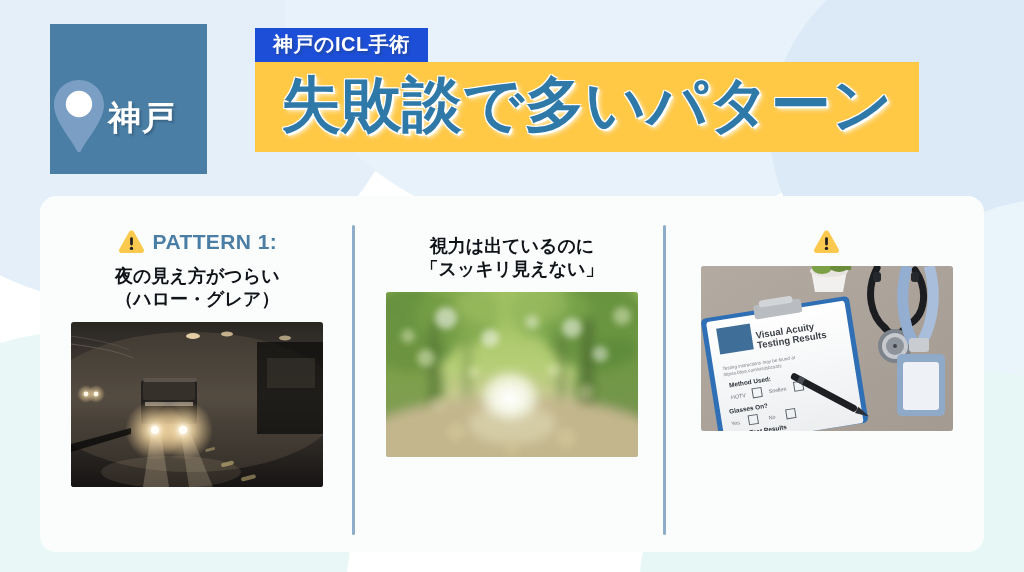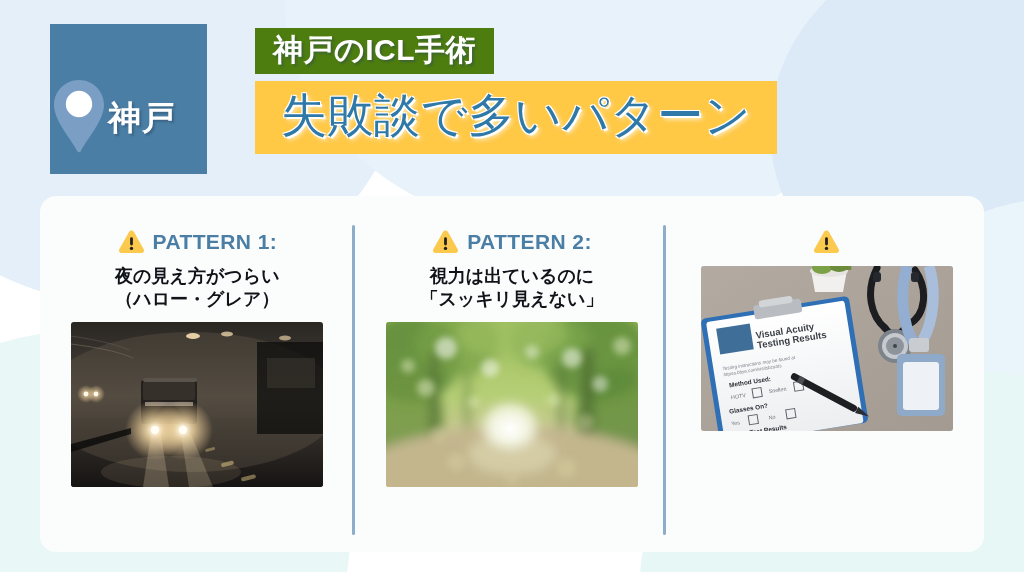--- a/index.html
+++ b/index.html
@@ -42,33 +42,32 @@
     letter-spacing:1px;
     text-shadow:2px 2px 2px rgba(40,70,95,0.45);
     line-height:1;
   }
 
   .title-wrap {
     position:absolute; left:255px; top:28px;
     display:flex; flex-direction:column; align-items:flex-start;
   }
   .subtitle-badge {
-    background:#4d7c0f;
+    background:#1d4ed8;
     color:#ffffff;
-    font-size:30px; font-weight:bold;
+    font-size:20px; font-weight:bold;
     letter-spacing:0.5px;
     padding:5px 18px 7px 18px;
     text-shadow:2px 2px 2px rgba(40,70,95,0.40);
     line-height:1.12;
   }
   .title-bar {
-    margin-top:7px;
     background:#ffc845;
     color:#2f79a8;
-    font-size:46px; font-weight:normal;
+    font-size:60px; font-weight:bold;
     letter-spacing:0.5px;
     padding:9px 26px 13px 26px;
     text-shadow:2px 2px 0 #ffffff, -1px -1px 0 #ffffff,
                 1px -1px 0 #ffffff, -1px 1px 0 #ffffff,
                 3px 3px 5px rgba(255,255,255,0.85);
     line-height:1.12;
     white-space:nowrap;
   }
 
   
@@ -233,28 +232,20 @@
             <rect x="134" y="126" width="10" height="3" rx="1.5" fill="#d8c27f" opacity="0.45" transform="rotate(-14 139 127)"></rect>
 
             <path d="M0 122 L60 106 L60 112 L0 130 Z" fill="#0a0a09" opacity="0.8"></path>
 
             <rect width="252" height="165" fill="none"></rect>
           </svg>
         </div>
       </div>
 
       <div class="col">
-        <div class="pat-head">
-          <svg class="warn-icon" viewBox="0 0 27 25">
-            <path d="M13.5 1.6 C12.4 1.6 11.5 2.2 11 3.1 L1.3 20.2 C0.3 22.0 1.6 24.0 3.7 24.0 L23.3 24.0 C25.4 24.0 26.7 22.0 25.7 20.2 L16 3.1 C15.5 2.2 14.6 1.6 13.5 1.6 Z" fill="#fbc94d"></path>
-            <rect x="12.1" y="8.3" width="2.8" height="8.2" rx="1.4" fill="#222222"></rect>
-            <circle cx="13.5" cy="19.4" r="1.7" fill="#222222"></circle>
-          </svg>
-          <span class="pat-label">PATTERN 2:</span>
-        </div>
         <div class="pat-title">視力は出ているのに
 「スッキリ見えない」</div>
         <div class="photo">
           <svg viewBox="0 0 252 165" preserveAspectRatio="none">
             <defs>
               <linearGradient id="p2bg" x1="0" y1="0" x2="0" y2="1">
                 <stop offset="0" stop-color="#9fbf5e"></stop>
                 <stop offset="0.45" stop-color="#b6cf77"></stop>
                 <stop offset="0.72" stop-color="#cdc69a"></stop>
                 <stop offset="1" stop-color="#bfb48c"></stop>

